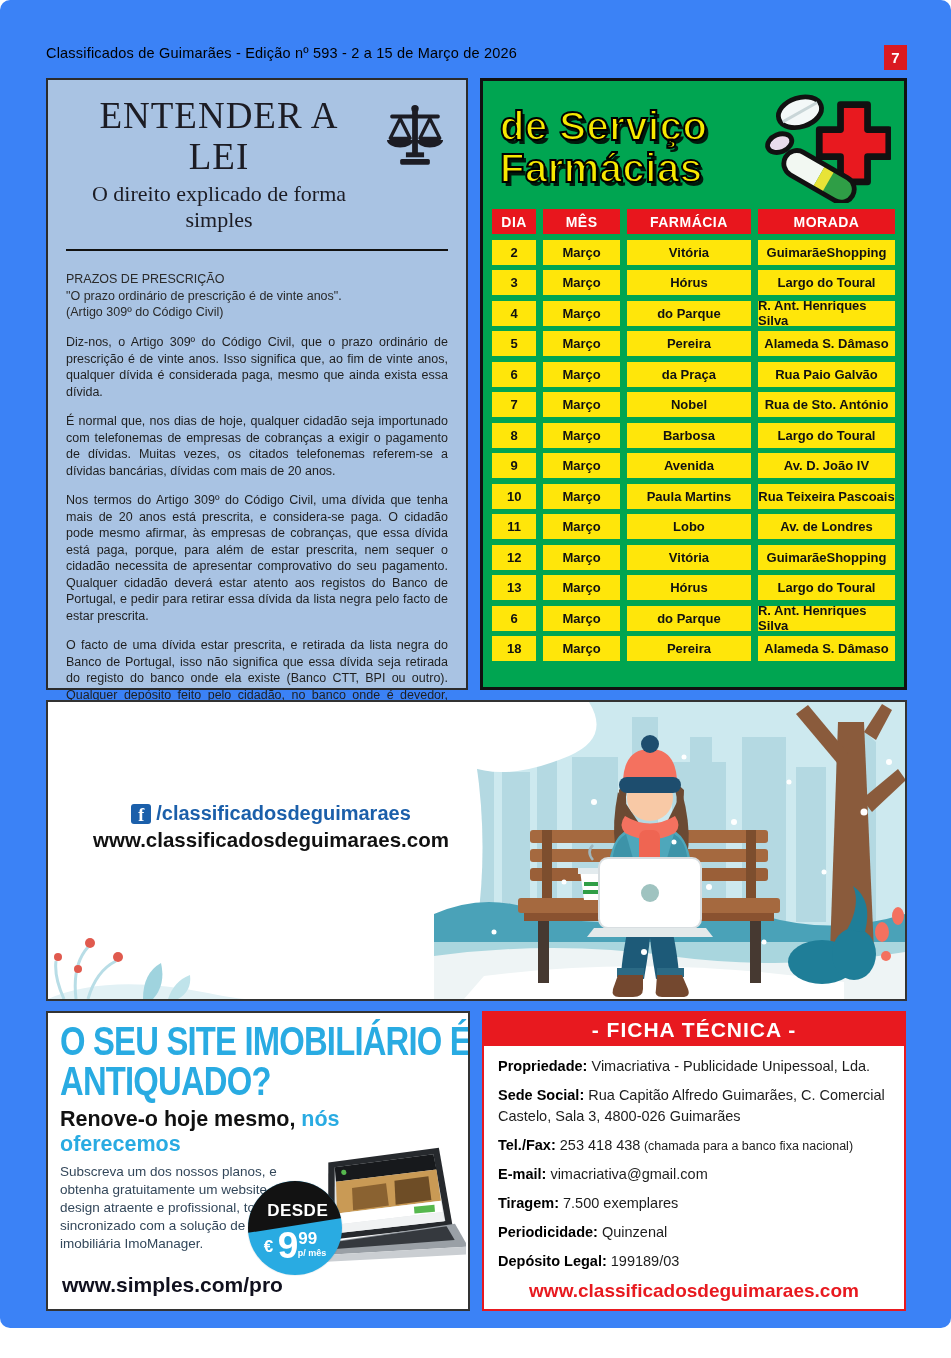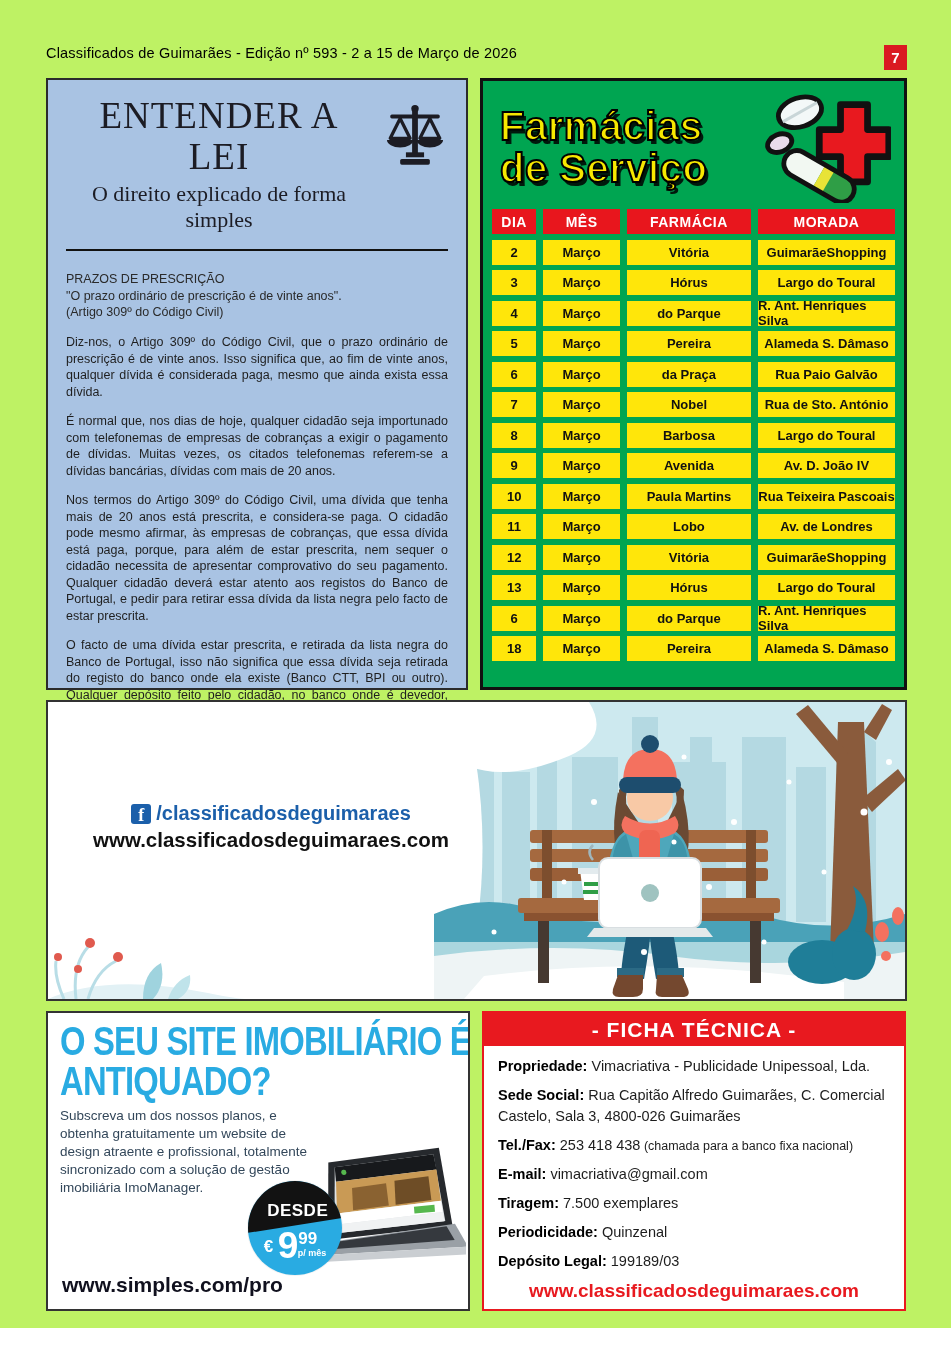--- a/index.html
+++ b/index.html
@@ -1,17 +1,17 @@
 <!DOCTYPE html>
 <html><head>
 <meta charset="utf-8">
 <style>
   html,body{margin:0;padding:0;background:#ffffff;}
-  .page{position:relative;width:951px;height:1328px;background:#bef264;
-        font-family:"Liberation Sans",sans-serif;overflow:hidden;}
+  .page{position:relative;width:951px;height:1328px;background:#3b82f6;
+        font-family:"Liberation Sans",sans-serif;overflow:hidden;border-radius:10px;}
 
   
   .header-bar{position:absolute;left:46px;top:45px;width:835px;height:25px;
 "              background:#da1a21;color:#fff;display:flex;align-items:center;justify-content:center;
               font-weight:bold;font-size:14.5px;letter-spacing:.2px;}
   .page-num{position:absolute;left:884px;top:45px;width:23px;height:25px;background:#da1a21;
             color:#fff;font-weight:bold;font-size:15px;display:flex;align-items:center;justify-content:center;}
 
   /* ---------- law article ---------- */
   .law-box{position:absolute;left:46px;top:78px;width:422px;height:612px;background:#a9c3e3;
@@ -126,22 +126,22 @@
     <p>Diz-nos, o Artigo 309º do Código Civil, que o prazo ordinário de prescrição é de vinte anos. Isso significa que, ao fim de vinte anos, qualquer dívida é considerada paga, mesmo que ainda exista essa dívida.</p>
     <p>É normal que, nos dias de hoje, qualquer cidadão seja importunado com telefonemas de empresas de cobranças a exigir o pagamento de dívidas. Muitas vezes, os citados telefonemas referem-se a dívidas bancárias, dívidas com mais de 20 anos.</p>
     <p>Nos termos do Artigo 309º do Código Civil, uma dívida que tenha mais de 20 anos está prescrita, e considera-se paga. O cidadão pode mesmo afirmar, às empresas de cobranças, que essa dívida está paga, porque, para além de estar prescrita, nem sequer o cidadão necessita de apresentar comprovativo do seu pagamento. Qualquer cidadão deverá estar atento aos registos do Banco de Portugal, e pedir para retirar essa dívida da lista negra pelo facto de estar prescrita.</p>
     <p>O facto de uma dívida estar prescrita, e retirada da lista negra do Banco de Portugal, isso não significa que essa dívida seja retirada do registo do banco onde ela existe (Banco CTT, BPI ou outro). Qualquer depósito feito pelo cidadão, no banco onde é devedor, será automaticamente cativado para o pagamento dessa dívida. Nesse caso, o cidadão não pode reclamar o dinheiro ao banco, com o argumento de que a dívida estava prescrita. É o que nos diz o artigo 304º do Código Civil: "Não pode ser devolvida a prestação realizada...ainda que seja feita com ignorância da prescrição...".</p>
     <div class="law-author">Nuno Fernandes</div>
   </div>
 
   <div class="pharm-box">
     <div class="pharm-head">
       <div class="pharm-title">
+        <div>de Serviço</div>
         <div>Farmácias</div>
-        <div>de Serviço</div>
       </div>
       <svg class="pharm-icon" viewBox="0 0 132 116">
         <path d="M80,14 h28 v26 h22 v28 h-22 v26 h-28 v-26 h-22 v-28 h22 Z" fill="#e8191f" stroke="#111" stroke-width="7" stroke-linejoin="round"></path>
         <g transform="rotate(-18 38 22)">
           <ellipse cx="38" cy="22" rx="23" ry="15" fill="#f3f8f8" stroke="#111" stroke-width="5"></ellipse>
           <line x1="18" y1="26" x2="58" y2="18" stroke="#c9d6d8" stroke-width="3"></line>
         </g>
         <ellipse cx="17" cy="54" rx="13" ry="9" fill="#e9dcec" stroke="#111" stroke-width="5" transform="rotate(-22 17 54)"></ellipse>
         <g transform="rotate(30 58 88)">
           <rect x="18" y="75" width="80" height="27" rx="13.5" fill="#f2f8f2"></rect>
@@ -365,20 +365,23 @@
         <span class="fb-icon">f</span>
         <span>/classificadosdeguimaraes</span>
       </div>
       <div class="banner-url">www.classificadosdeguimaraes.com</div>
     </div>
   </div>
 
   <div class="imo-box">
     <div class="imo-line">O SEU SITE IMOBILIÁRIO É</div>
     <div class="imo-line">ANTIQUADO?</div>
+    <div class="imo-sub">
+      <span>Renove-o hoje mesmo, </span><span class="blue">nós oferecemos</span>
+    </div>
     <div class="imo-body">Subscreva um dos nossos planos, e obtenha gratuitamente um website de design atraente e profissional, totalmente sincronizado com a solução de gestão imobiliária ImoManager.</div>
     <svg class="imo-laptop" width="180" height="150" viewBox="0 0 210 150">
       <g transform="rotate(-5 105 75)">
         <polygon points="55,8 185,2 193,94 47,98" fill="#26292d"></polygon>
         <polygon points="62,14 178,9 185,88 55,91" fill="#dfe3e6"></polygon>
         <polygon points="62,14 178,9 180,27 62,31" fill="#17191c"></polygon>
         <circle cx="72" cy="21" r="3" fill="#56b84e"></circle>
         <polygon points="62,31 180,27 182,64 60,68" fill="#c99a55"></polygon>
         <polygon points="80,40 120,38 121,64 79,66" fill="#8a6231"></polygon>
         <polygon points="130,36 170,34 171,62 129,64" fill="#6e4d26"></polygon>

